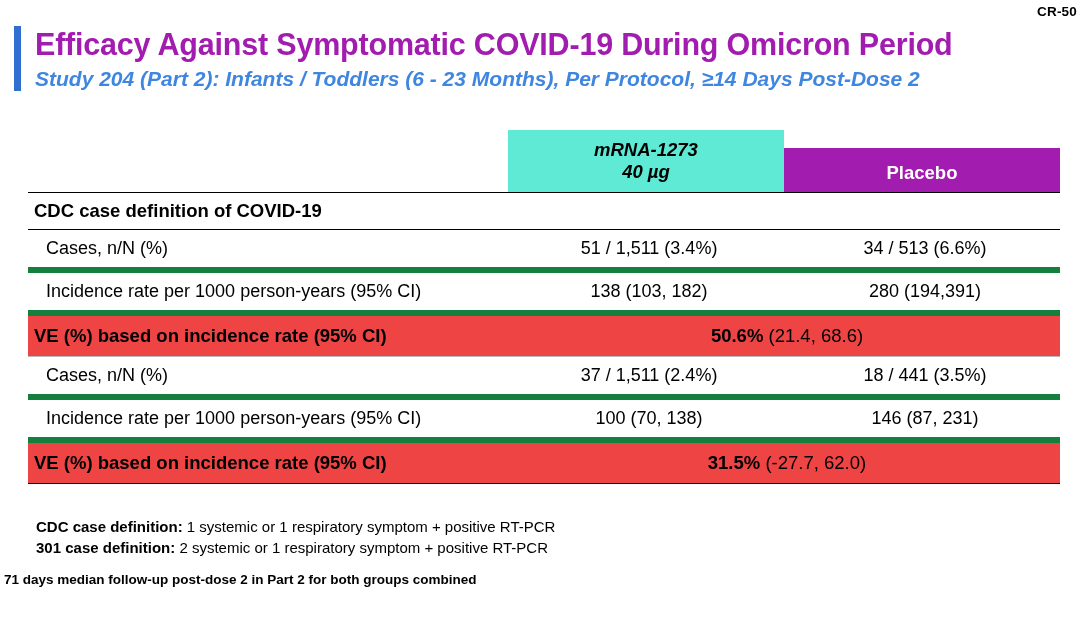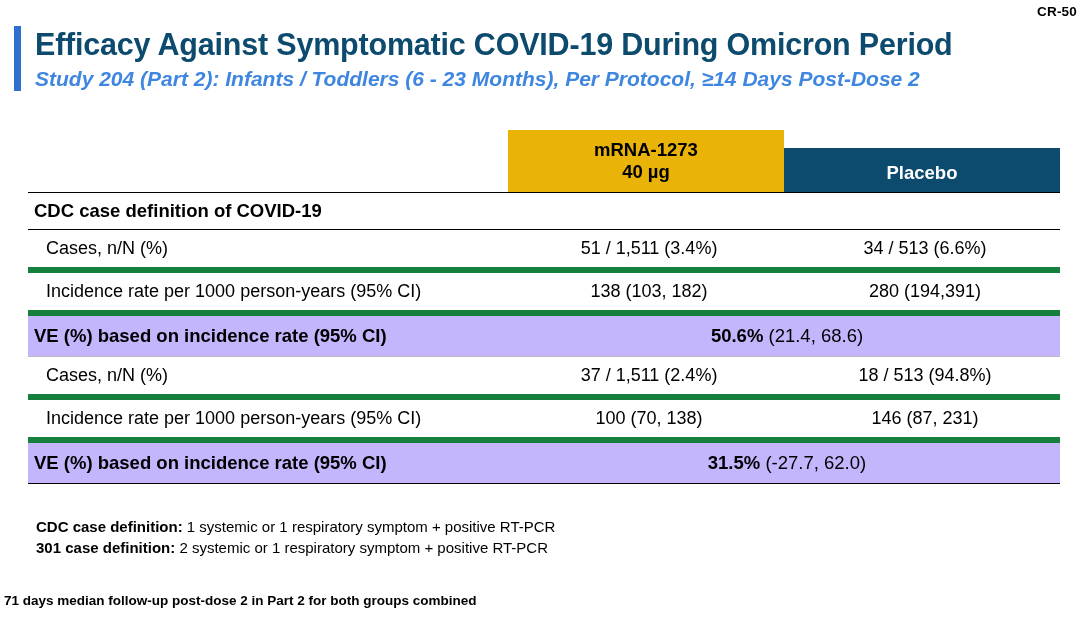--- a/index.html
+++ b/index.html
@@ -45,21 +45,21 @@
     margin-right: 14px;
     flex: 0 0 auto;
   }
   .title-texts {
     flex: 1 1 auto;
     padding-top: 2px;
   }
   .title-main {
     font-size: 30.5px;
     font-weight: bold;
-    color: #0c4a6e;
+    color: #a21caf;
     line-height: 1.08;
     letter-spacing: -0.2px;
     white-space: nowrap;
   }
   .title-sub {
     font-size: 21px;
     font-weight: bold;
     font-style: italic;
     color: #3f86e0;
     line-height: 1.2;
@@ -93,25 +93,26 @@
     display: flex;
     flex-direction: column;
     align-items: center;
     justify-content: center;
     font-size: 18.5px;
     font-weight: bold;
     line-height: 1.18;
     box-sizing: border-box;
   }
   .hdr-arm {
-    background: #eab308;
+    background: #5eead4;
     color: #000;
+    font-style: italic;
   }
   .hdr-pbo {
-    background: #0c4a6e;
+    background: #a21caf;
     color: #ffffff;
     height: 44px;
     justify-content: flex-end;
     padding-bottom: 8px;
   }
   .hdr-pbo-outer { display: flex; align-items: flex-end; height: 62px; }
 
   tr.section td {
     font-size: 18.5px;
     font-weight: bold;
@@ -123,21 +124,21 @@
 
   tr.datarow td {
     font-size: 18px;
     padding: 8px 0 8px 6px;
     border-bottom: 6px solid #15803d;
   }
   tr.datarow td.lbl { padding-left: 18px; }
   td.num { text-align: center; }
 
   tr.ve td {
-    background: #c4b5fd;
+    background: #ef4444;
     font-size: 18.5px;
     font-weight: bold;
     padding: 9px 0 9px 6px;
     border-bottom: 1px solid #b9b9b9;
   }
   tr.ve td.ve-span {
     text-align: center;
     font-weight: bold;
   }
   tr.ve td.ve-span .ci {
@@ -150,21 +151,21 @@
     position: absolute;
     left: 36px;
     top: 516px;
     font-size: 15px;
     line-height: 1.42;
   }
   .footnotes .fn b { font-weight: bold; }
   .bottom-note {
     position: absolute;
     left: 4px;
-    top: 593px;
+    top: 572px;
     font-size: 13.5px;
     font-weight: bold;
   }
 </style>
 </head>
 <body>
 
 <div class="slide">
 
   <div class="corner-id">CR-50</div>
@@ -223,21 +224,21 @@
           <td>VE (%) based on incidence rate (95% CI)</td>
           <td class="ve-span" colspan="2">
             <span>50.6%</span>
             <span class="ci">(21.4, 68.6)</span>
           </td>
         </tr>
 
         <tr class="datarow">
           <td class="lbl">Cases, n/N (%)</td>
           <td class="num">37 / 1,511 (2.4%)</td>
-          <td class="num">18 / 513 (94.8%)</td>
+          <td class="num">18 / 441 (3.5%)</td>
         </tr>
         <tr class="datarow">
           <td class="lbl">Incidence rate per 1000 person-years (95% CI)</td>
           <td class="num">100 (70, 138)</td>
           <td class="num">146 (87, 231)</td>
         </tr>
         <tr class="ve last">
           <td>VE (%) based on incidence rate (95% CI)</td>
           <td class="ve-span" colspan="2">
             <span>31.5%</span>

